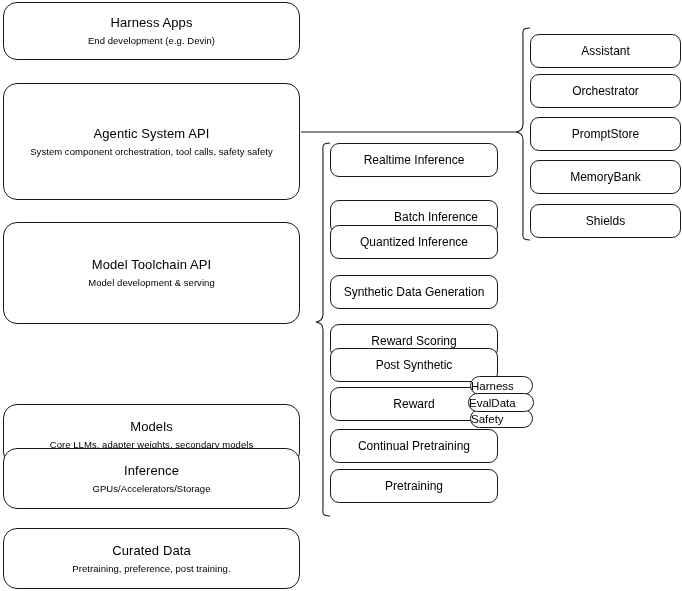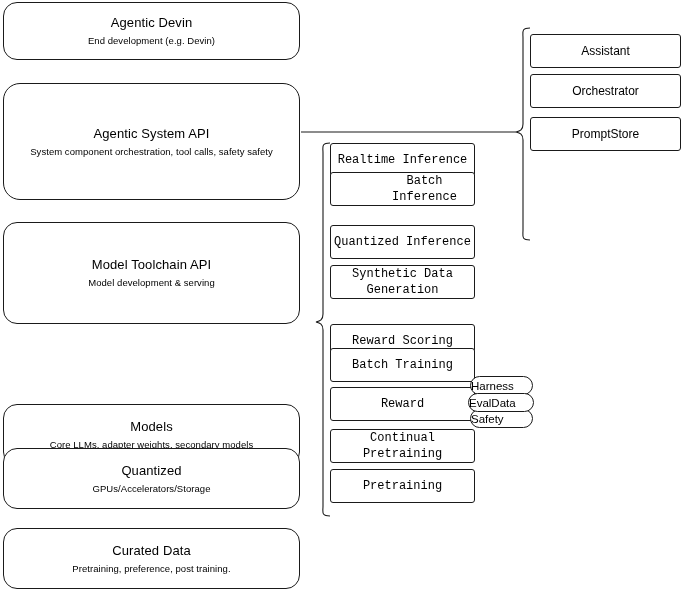--- a/index.html
+++ b/index.html
@@ -48,25 +48,25 @@
   .layer .sub {
     font-size: 9.5px;
     line-height: 14px;
     margin-top: 3px;
     letter-spacing: .05px;
   }
 
   
   .chip {
     height: 34px;
-    border-radius: 3px;
+    border-radius: 9px;
     font-size: 12px;
     line-height: 16px;
   }
-  .chip.mid  { left: 330px; width: 145px; font-family: Liberation Mono, monospace; }
+  .chip.mid  { left: 330px; width: 168px; }
   .chip.right{ left: 530px; width: 151px; }
 
   
   .pill {
     position: absolute;
     box-sizing: border-box;
     background: #ffffff;
     border: 1px solid #1a1a1a;
     border-radius: 11px;
     height: 19px;
@@ -110,66 +110,66 @@
     <path d="M 330 143
              C 321 143, 323 147, 323 153
              L 323 314
              C 323 320, 320 321, 316 322
              C 320 323, 323 324, 323 330
              L 323 506
              C 323 512, 321 516, 330 516"></path>
   </svg>
 
   <div class="node layer" style="top:2px; height:58px;">
-    <div class="title">Agentic Devin</div>
+    <div class="title">Harness Apps</div>
     <div class="sub">End development (e.g. Devin)</div>
   </div>
 
-  <div class="node layer" style="top:83px; height:117px;border-radius:17px;">
+  <div class="node layer" style="top:83px; height:117px;">
     <div class="title">Agentic System API</div>
     <div class="sub">System component orchestration, tool calls, safety safety</div>
   </div>
 
   <div class="node layer" style="top:222px; height:102px;">
     <div class="title">Model Toolchain API</div>
     <div class="sub">Model development &amp; serving</div>
   </div>
 
   <div class="node layer" style="top:368px; height:62px;margin-top:36px;">
     <div class="title">Models</div>
     <div class="sub">Core LLMs, adapter weights, secondary models</div>
   </div>
 
   <div class="node layer" style="top:448px; height:61px;">
-    <div class="title">Quantized</div>
+    <div class="title">Inference</div>
     <div class="sub">GPUs/Accelerators/Storage</div>
   </div>
 
   <div class="node layer" style="top:528px; height:61px;">
     <div class="title">Curated Data</div>
     <div class="sub">Pretraining, preference, post training.</div>
   </div>
 
   <div class="node chip mid" style="top:143px;">
     <span>Realtime Inference</span>
   </div>
-  <div class="node chip mid" style="top:172px;padding-left:44px;">
+  <div class="node chip mid" style="top:200px;padding-left:44px;">
     <span>Batch Inference</span>
   </div>
   <div class="node chip mid" style="top:225px;">
     <span>Quantized Inference</span>
   </div>
-  <div class="node chip mid" style="top:265px;">
+  <div class="node chip mid" style="top:275px;">
     <span>Synthetic Data Generation</span>
   </div>
   <div class="node chip mid" style="top:306px;margin-top:18px;">
     <span>Reward Scoring</span>
   </div>
   <div class="node chip mid" style="top:348px;">
-    <span>Batch Training</span>
+    <span>Post Synthetic</span>
   </div>
   <div class="node chip mid" style="top:387px;">
     <span>Reward</span>
   </div>
   <div class="node chip mid" style="top:429px;">
     <span>Continual Pretraining</span>
   </div>
   <div class="node chip mid" style="top:469px;">
     <span>Pretraining</span>
   </div>
@@ -186,14 +186,20 @@
 
   <div class="node chip right" style="top:34px;">
     <span>Assistant</span>
   </div>
   <div class="node chip right" style="top:74px;">
     <span>Orchestrator</span>
   </div>
   <div class="node chip right" style="top:117px;">
     <span>PromptStore</span>
   </div>
+  <div class="node chip right" style="top:160px;">
+    <span>MemoryBank</span>
+  </div>
+  <div class="node chip right" style="top:204px;">
+    <span>Shields</span>
+  </div>
 
 </div>
 
 </body></html>

